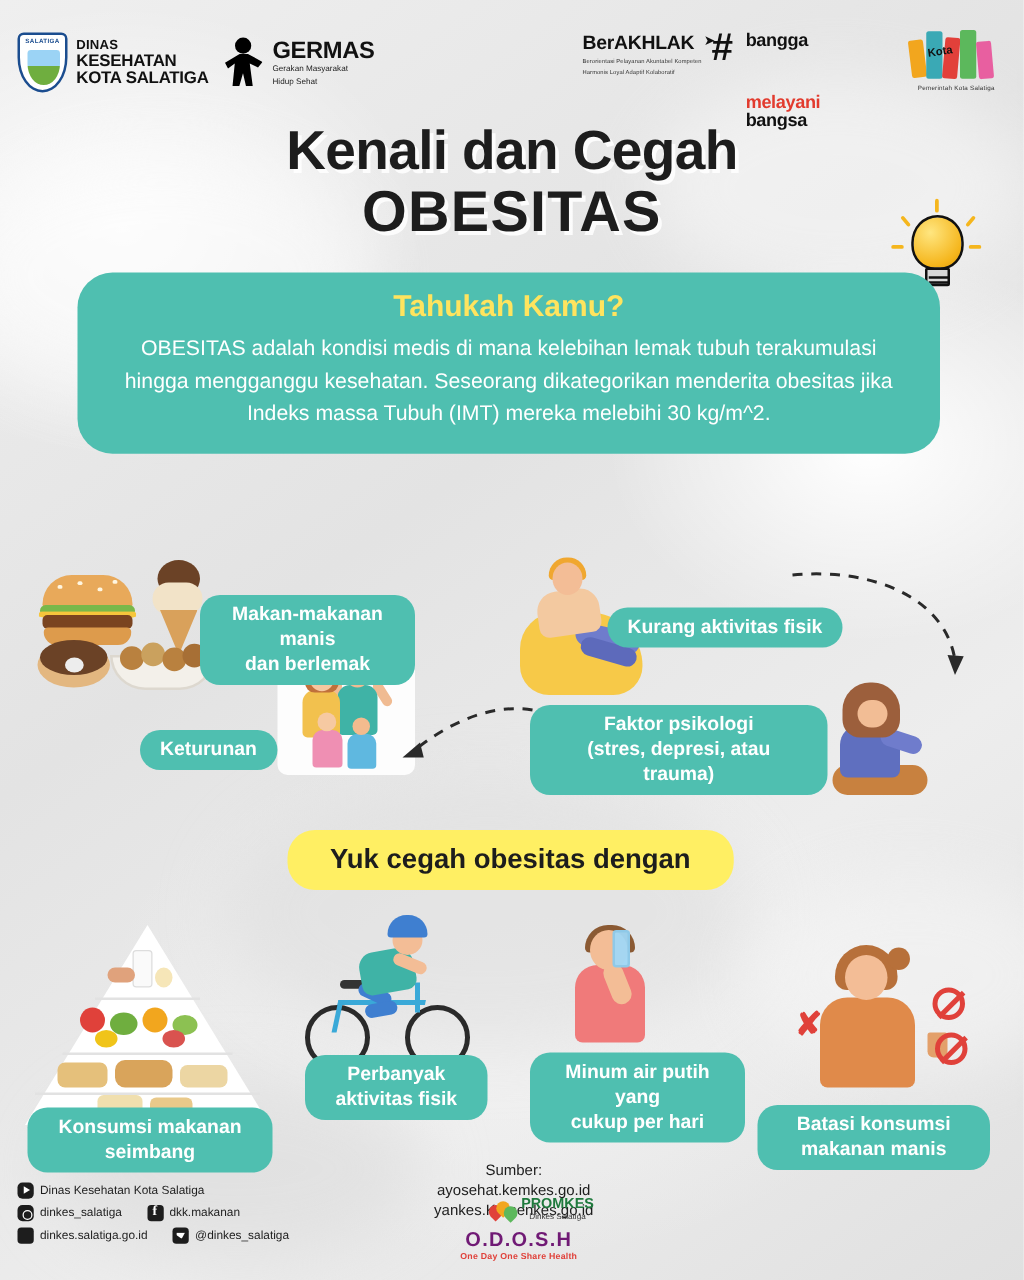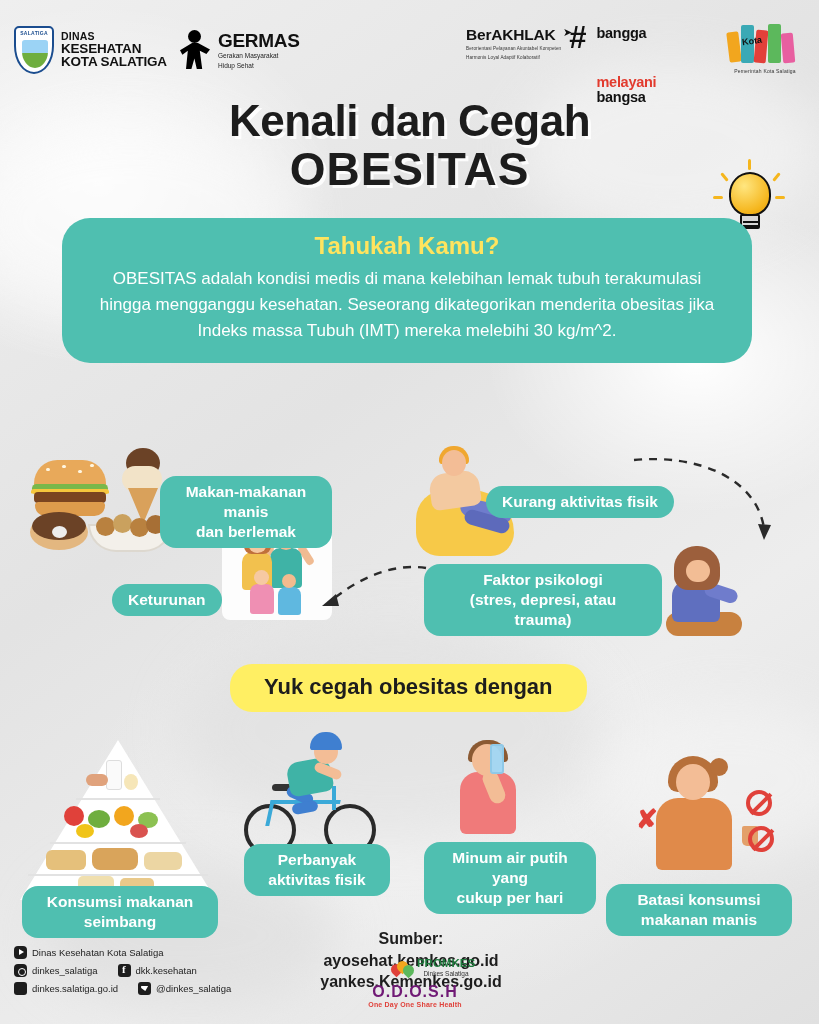--- a/index.html
+++ b/index.html
@@ -262,21 +262,21 @@
   .nm-no { position: absolute; width: 26px; height: 26px; border: 4px solid #e0413a; border-radius: 50%; }
   .nm-no::after { content: ""; position: absolute; left: -3px; top: 8px; width: 28px; height: 4px; background: #e0413a; transform: rotate(-45deg); }
   .nm-no1 { left: 126px; top: 38px; }
   .nm-no2 { left: 128px; top: 74px; }
   .nm-cup { position: absolute; left: 122px; top: 74px; width: 16px; height: 20px; background: #e3a06a; border-radius: 2px 2px 5px 5px; }
 
   .lbl-konsumsi { left: 22px; top: 886px; width: 196px; }
   .lbl-aktivitas { left: 244px; top: 844px; width: 146px; }
   .lbl-minum { left: 424px; top: 842px; width: 172px; }
   .lbl-batasi { left: 606px; top: 884px; width: 186px; }
-  .sumber { position: absolute; left: 316px; top: 928px; width: 190px; text-align: center; font-size: 16px; font-weight: bold; color: #1d1d1d; line-height: 1.35; }
+  .sumber { position: absolute; left: 316px; top: 928px; width: 190px; text-align: center; font-size: 12px; font-weight: normal; color: #1d1d1d; line-height: 1.35; }
   .promkes { position: absolute; left: 330px; top: 958px; width: 170px; text-align: center; }
   .promkes-logo { display: inline-flex; align-items: flex-end; gap: 4px; margin-left: 36px; }
   .pk-mark { width: 22px; height: 16px; position: relative; }
   .pk-mark i { position: absolute; border-radius: 50% 50% 50% 0; width: 11px; height: 11px; transform: rotate(-45deg); }
   .pk1 { left: 0; top: 3px; background: #e0413a; }
   .pk2 { left: 6px; top: 0; background: #f2a61e; }
   .pk3 { left: 12px; top: 4px; background: #5cb85c; }
   .pk-t1 { font-size: 11.5px; font-weight: bold; color: #1f7a3d; line-height: 1; }
   .pk-t2 { font-size: 6.5px; color: #333; }
   .odosh { font-size: 16px; font-weight: bold; color: #701a75; letter-spacing: 1px; margin-top: 2px; }
@@ -553,21 +553,21 @@
         <span>Dinas Kesehatan Kota Salatiga</span>
       </span>
     </div>
     <div class="srow">
       <span class="scell">
         <span class="sico ig"></span>
         <span>dinkes_salatiga</span>
       </span>
       <span class="scell">
         <span class="sico fb"></span>
-        <span>dkk.kesehatan</span>
+        <span>dkk.makanan</span>
       </span>
     </div>
     <div class="srow">
       <span class="scell">
         <span class="sico"></span>
         <span>dinkes.salatiga.go.id</span>
       </span>
       <span class="scell">
         <span class="sico tw"></span>
         <span>@dinkes_salatiga</span>

